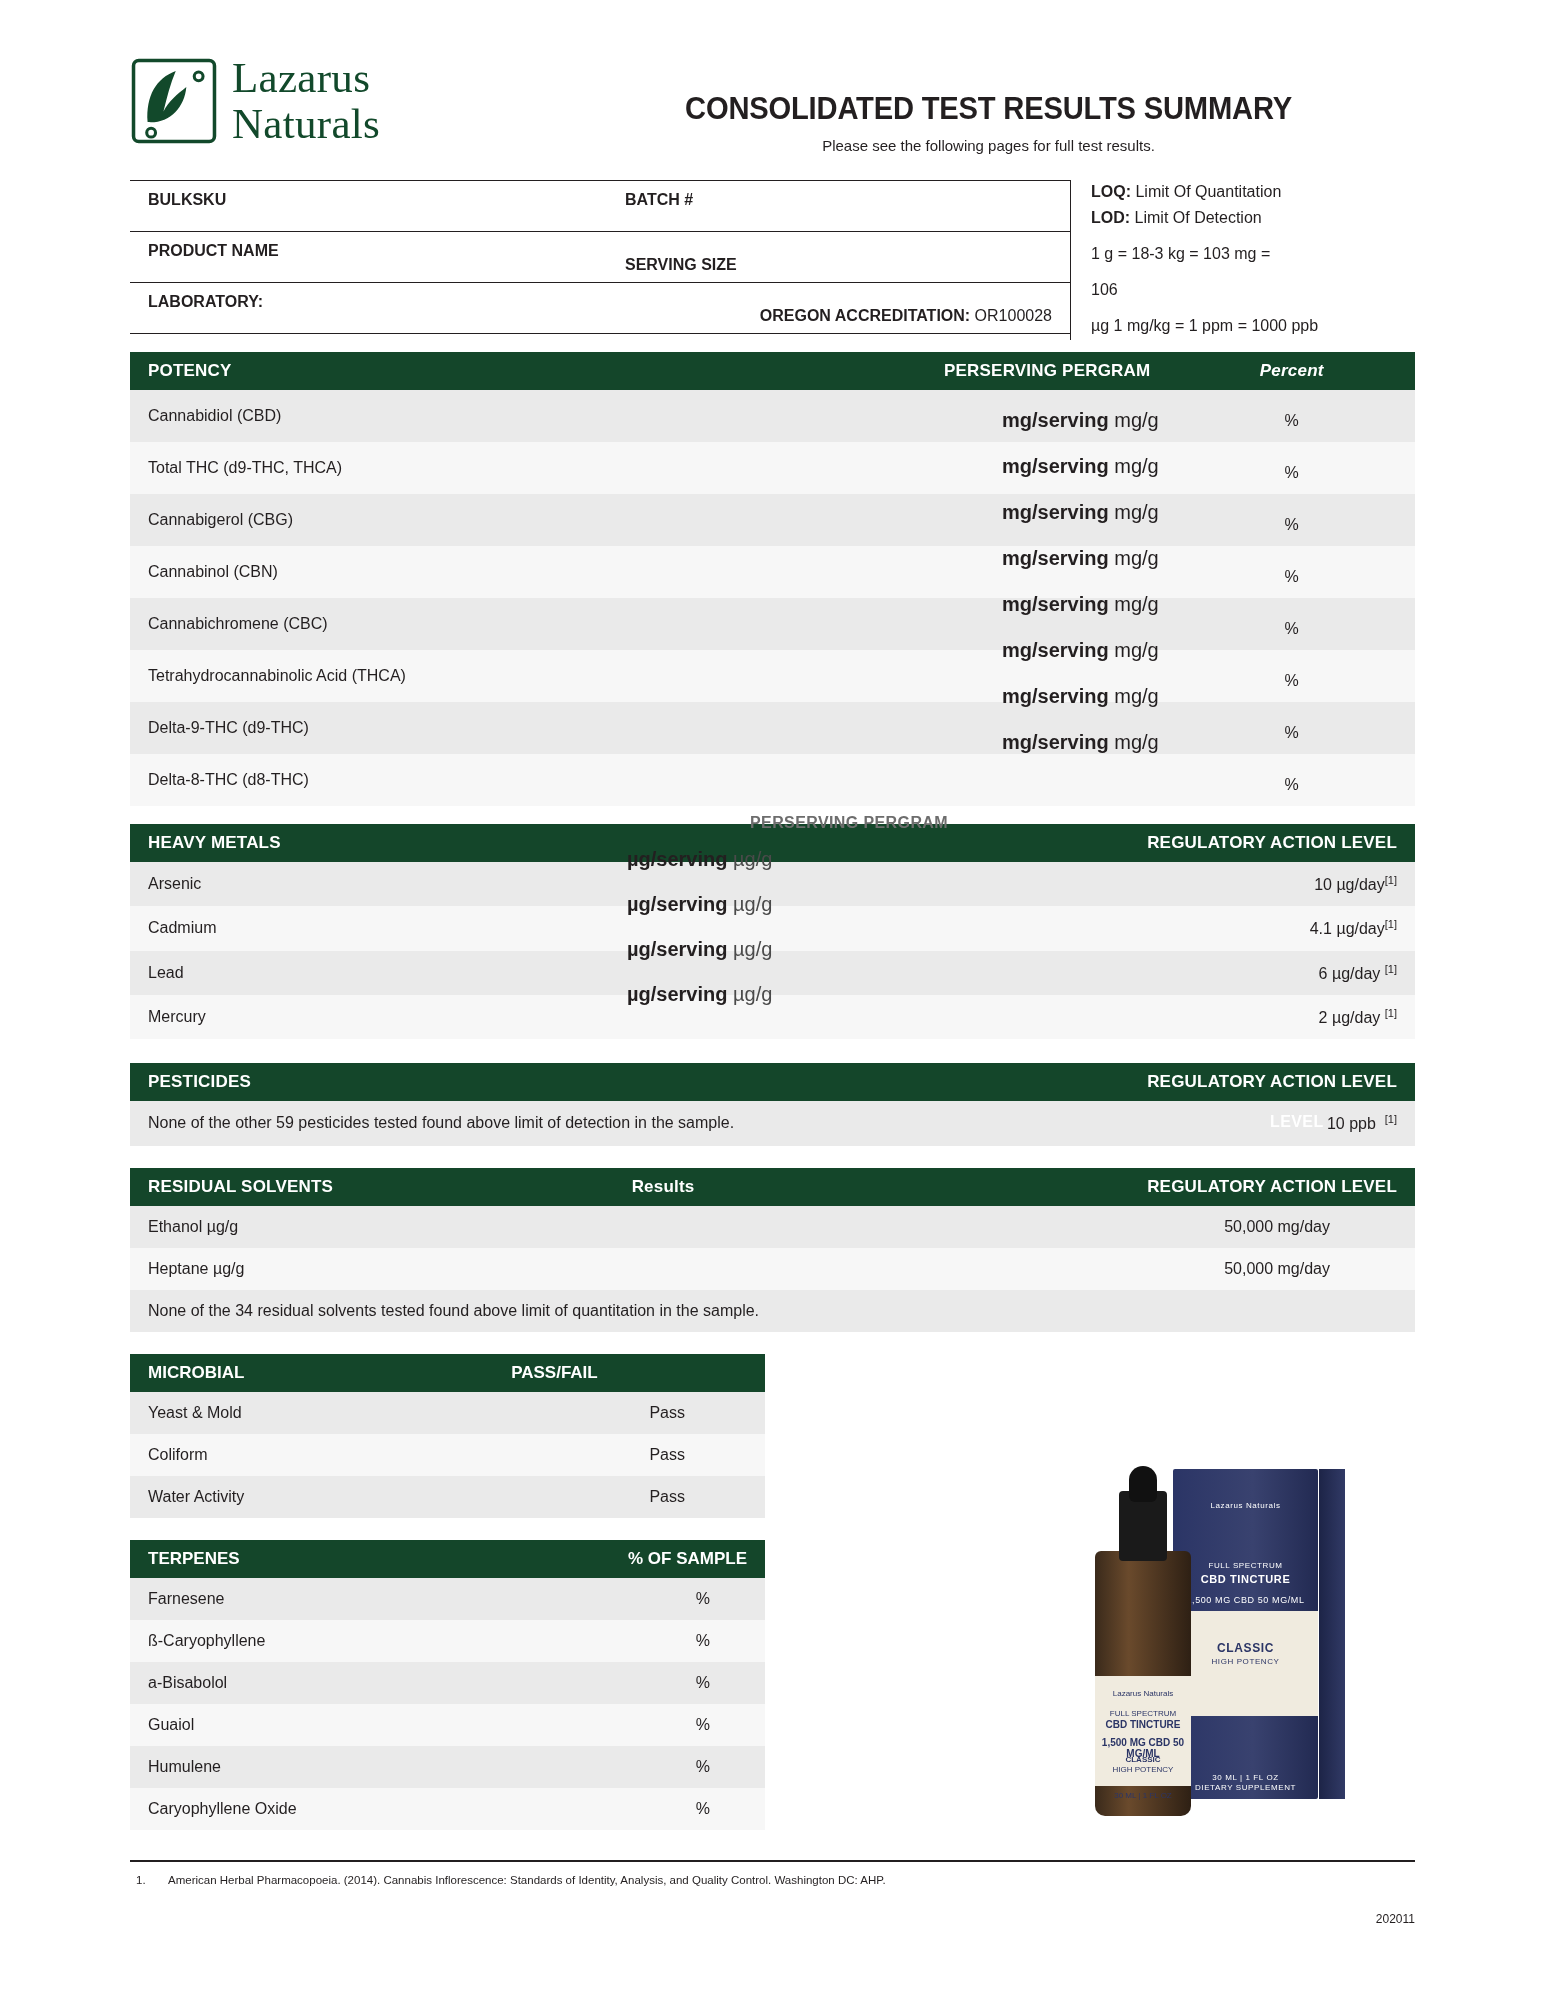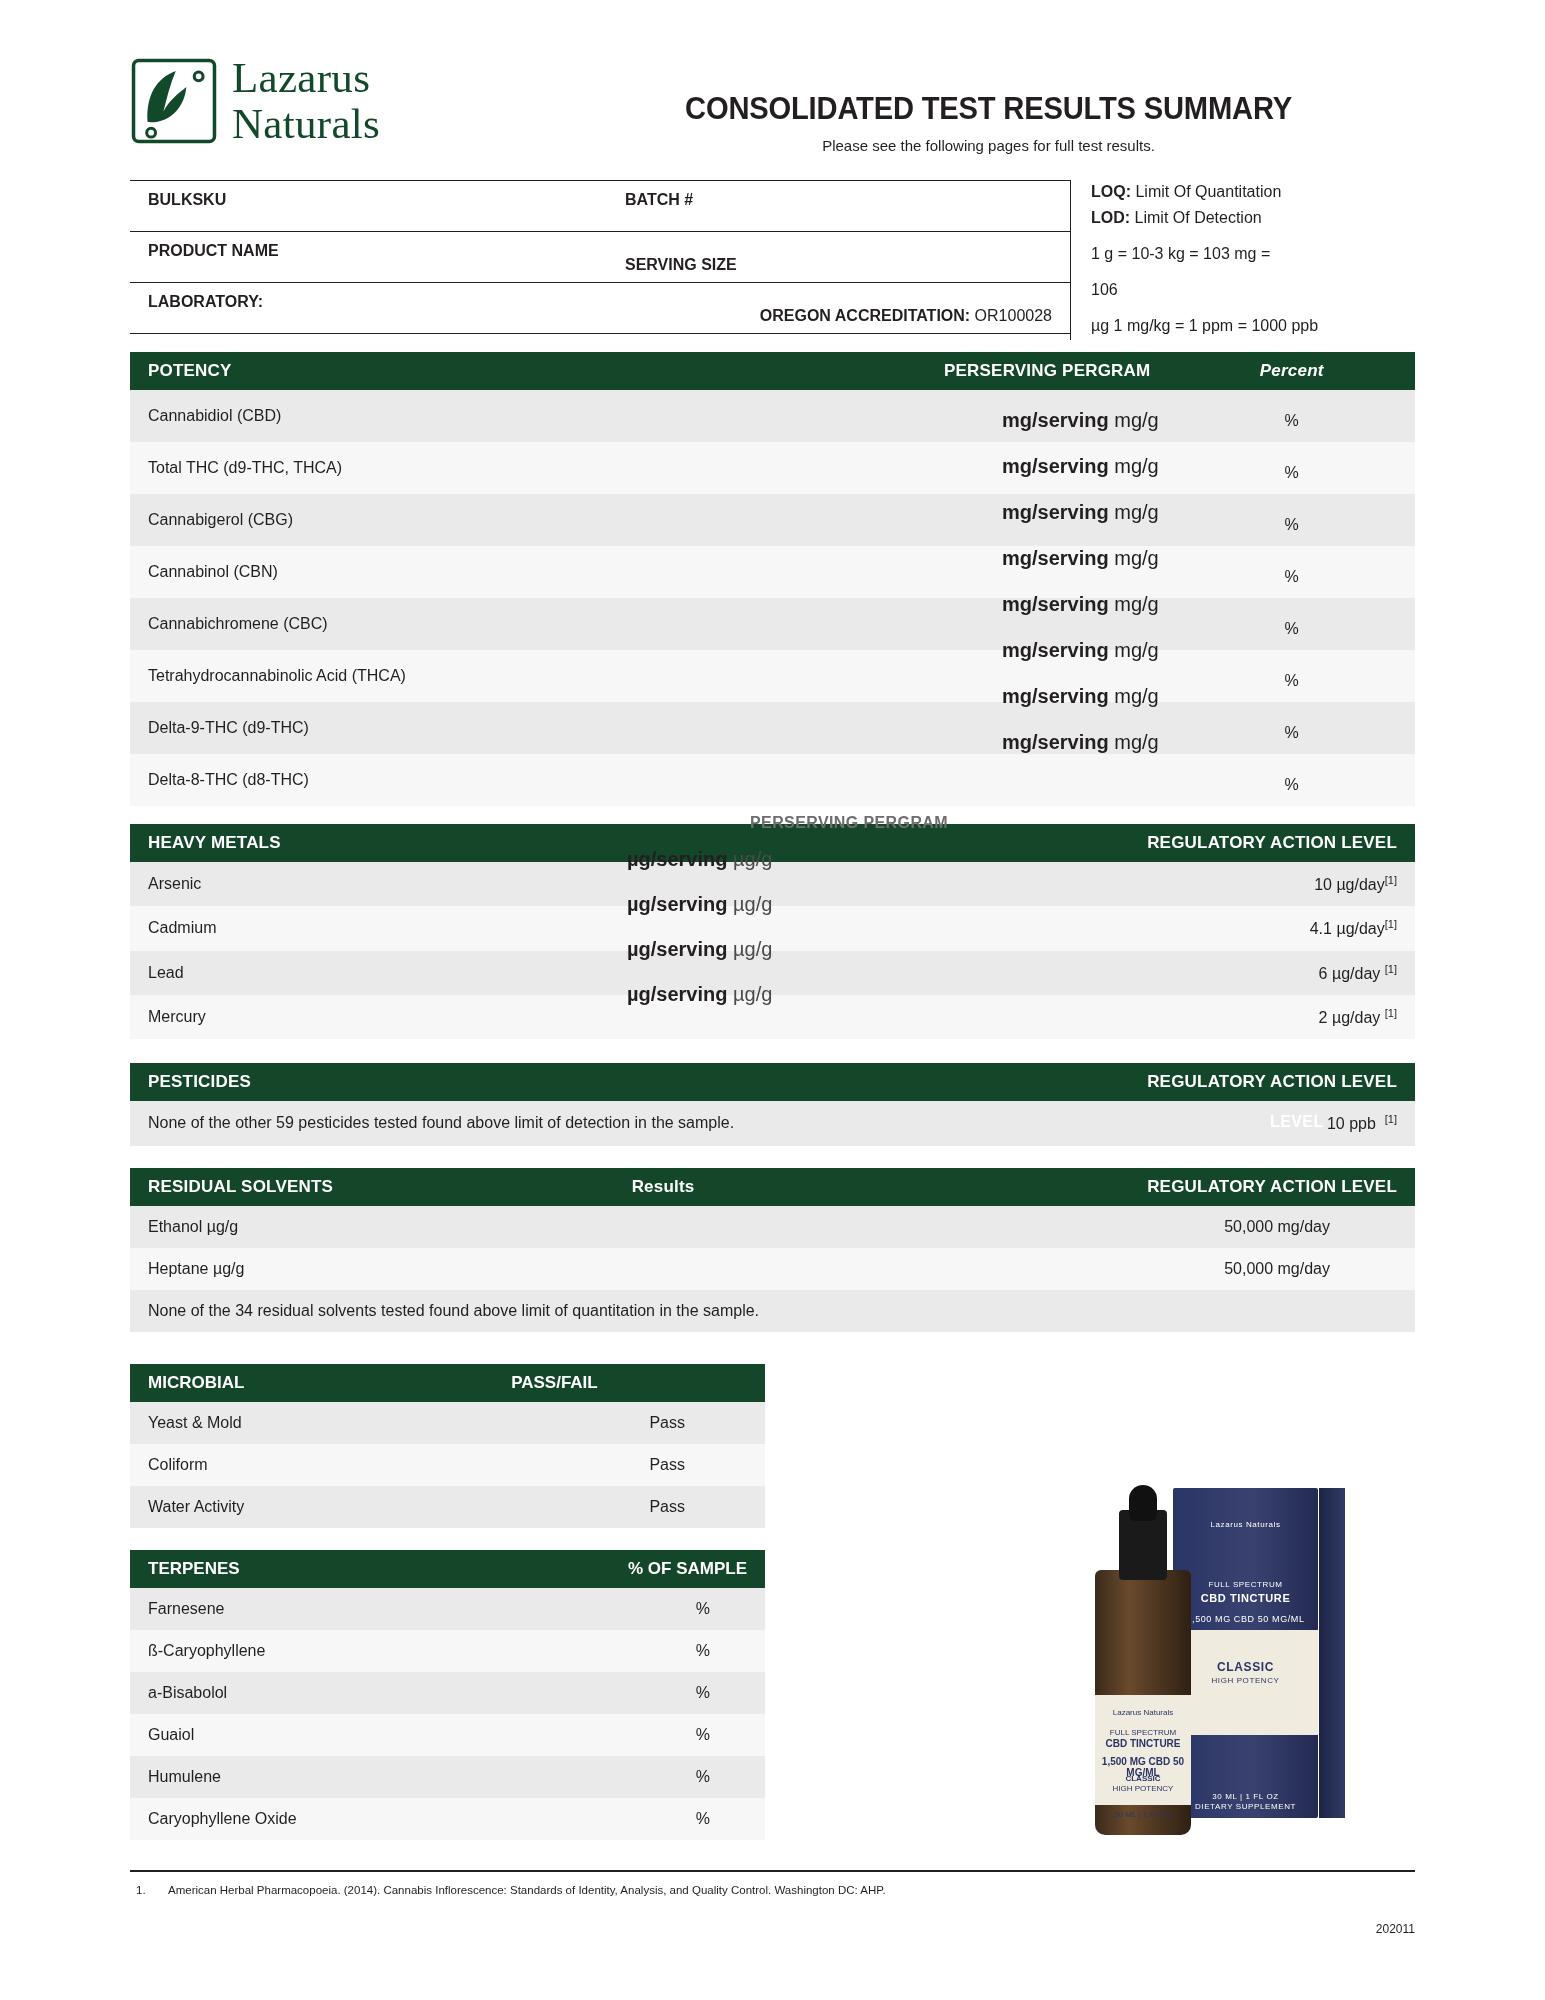--- a/index.html
+++ b/index.html
@@ -185,21 +185,21 @@
   .half thead th.r { text-align: right; }
   .half tbody td {
     font-size: 16px;
     padding: 12px 18px;
   }
   .half tbody tr:nth-child(odd) td { background: #eaeaea; }
   .half tbody tr:nth-child(even) td { background: #f7f7f7; }
   .half tbody td.r { text-align: right; padding-right: 80px; }
   .half tbody td.rr { text-align: right; padding-right: 55px; }
 
-  .lower { display: flex; align-items: flex-end; margin-top: 10px; }
+  .lower { display: flex; align-items: center; }
   .lower-left { flex: none; }
   .product-img {
     margin-left: 320px;
     margin-top: 120px;
     width: 260px;
     position: relative;
   }
 
   
   .shot { position: relative; width: 260px; height: 360px; }
@@ -306,21 +306,21 @@
     </div>
     <div class="info-right">
       <div class="ln">
         <b>LOQ:</b>
         <span>Limit  Of  Quantitation</span>
       </div>
       <div class="ln">
         <b>LOD:</b>
         <span>Limit Of Detection</span>
       </div>
-      <div class="ln" style="margin-top:12px">1 g = 10-3 kg = 103 mg =</div>
+      <div class="ln" style="margin-top:12px">1 g = 18-3 kg = 103 mg =</div>
       <div class="ln" style="margin-top:12px">106</div>
       <div class="ln" style="margin-top:12px">µg 1 mg/kg = 1 ppm = 1000 ppb</div>
     </div>
   </div>
 
   <div class="potency-wrap">
     <table class="tbl">
       <thead>
         <tr>
           <th style="width:47%">POTENCY</th>

